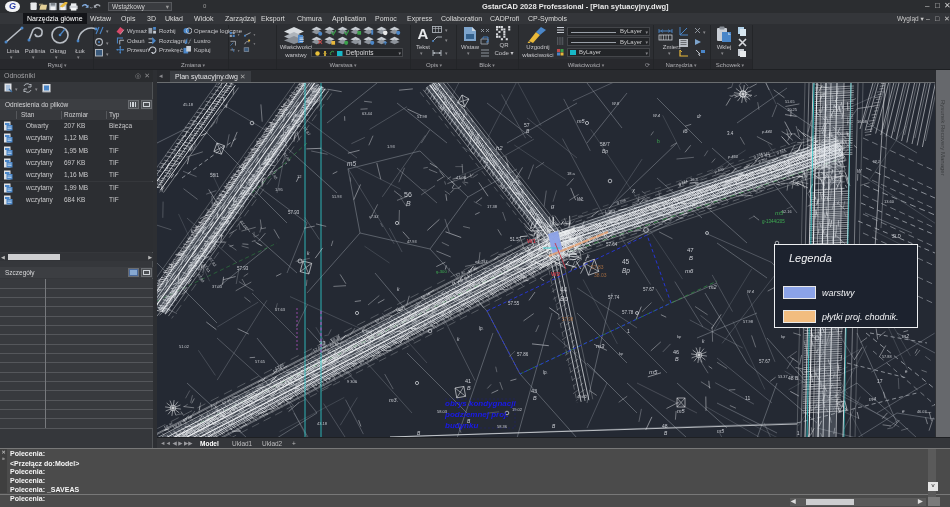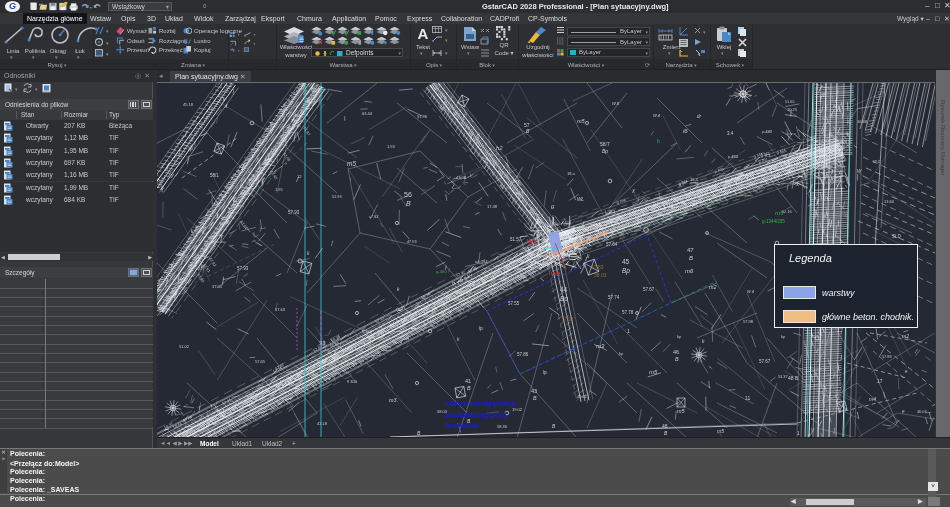--- a/index.html
+++ b/index.html
@@ -1000,21 +1000,21 @@
       <path d="M394.4 169.0L396.6 175.0M401.7 166.0L403.9 172.0M409.1 163.0L411.3 169.0M416.5 160.0L418.7 166.0M423.9 157.0L426.1 163.0M431.2 154.0L433.4 160.0M438.6 151.0L440.8 157.0M446.0 148.0L448.2 154.0" fill="none" stroke="#e6e8eb" stroke-width="0.6" stroke-opacity="0.9"></path>
       <path d="M386.0 165.0L403.0 165.0" fill="none" stroke="#2fd4d4" stroke-width="1.0" stroke-opacity="0.9"></path>
       <path d="M398.0 160.0L409.0 186.0" fill="none" stroke="#c23a4a" stroke-width="1.0" stroke-opacity="0.9"></path>
       <path d="M233.0 354.0L640.0 341.0" fill="none" stroke="#eceef1" stroke-width="0.8" stroke-opacity="0.9"></path>
     </svg>
  <div class="abs" id="legend">
    <div class="abs" style="left:14px;top:7px;font-size:11px;">Legenda</div>
    <div class="abs sw" style="top:41px;background:#8ba3e8;"></div>
    <div class="abs" style="left:47px;top:43px;font-size:9px;">warstwy</div>
    <div class="abs sw" style="top:65px;background:#f2bd80;"></div>
-   <div class="abs" style="left:47px;top:67px;font-size:9px;">główne beton. chodnik.</div>
+   <div class="abs" style="left:47px;top:67px;font-size:9px;">płytki proj. chodnik.</div>
  </div>
 </div>
 <div class="abs" id="rstrip">
     <div class="abs" id="rstriptxt">Rysunek Recovery Manager</div>
  <div style="position:absolute;left:1px;top:374px;width:11px;height:10px;background:#e8e8e8;color:#333;font-size:6px;text-align:center;line-height:9px;">˄</div>
 </div>
 <div class="abs" id="btabs">
  <div class="abs" style="left:3px;top:0;line-height:11px;color:#9a9a9e;font-size:5.5px;">◄◄ ◀ ▶ ▶▶</div>
  <div class="abs btab" style="left:38px;color:#ffffff;font-weight:bold;">Model</div>
  <div class="abs btab" style="left:70px;">Układ1</div>

